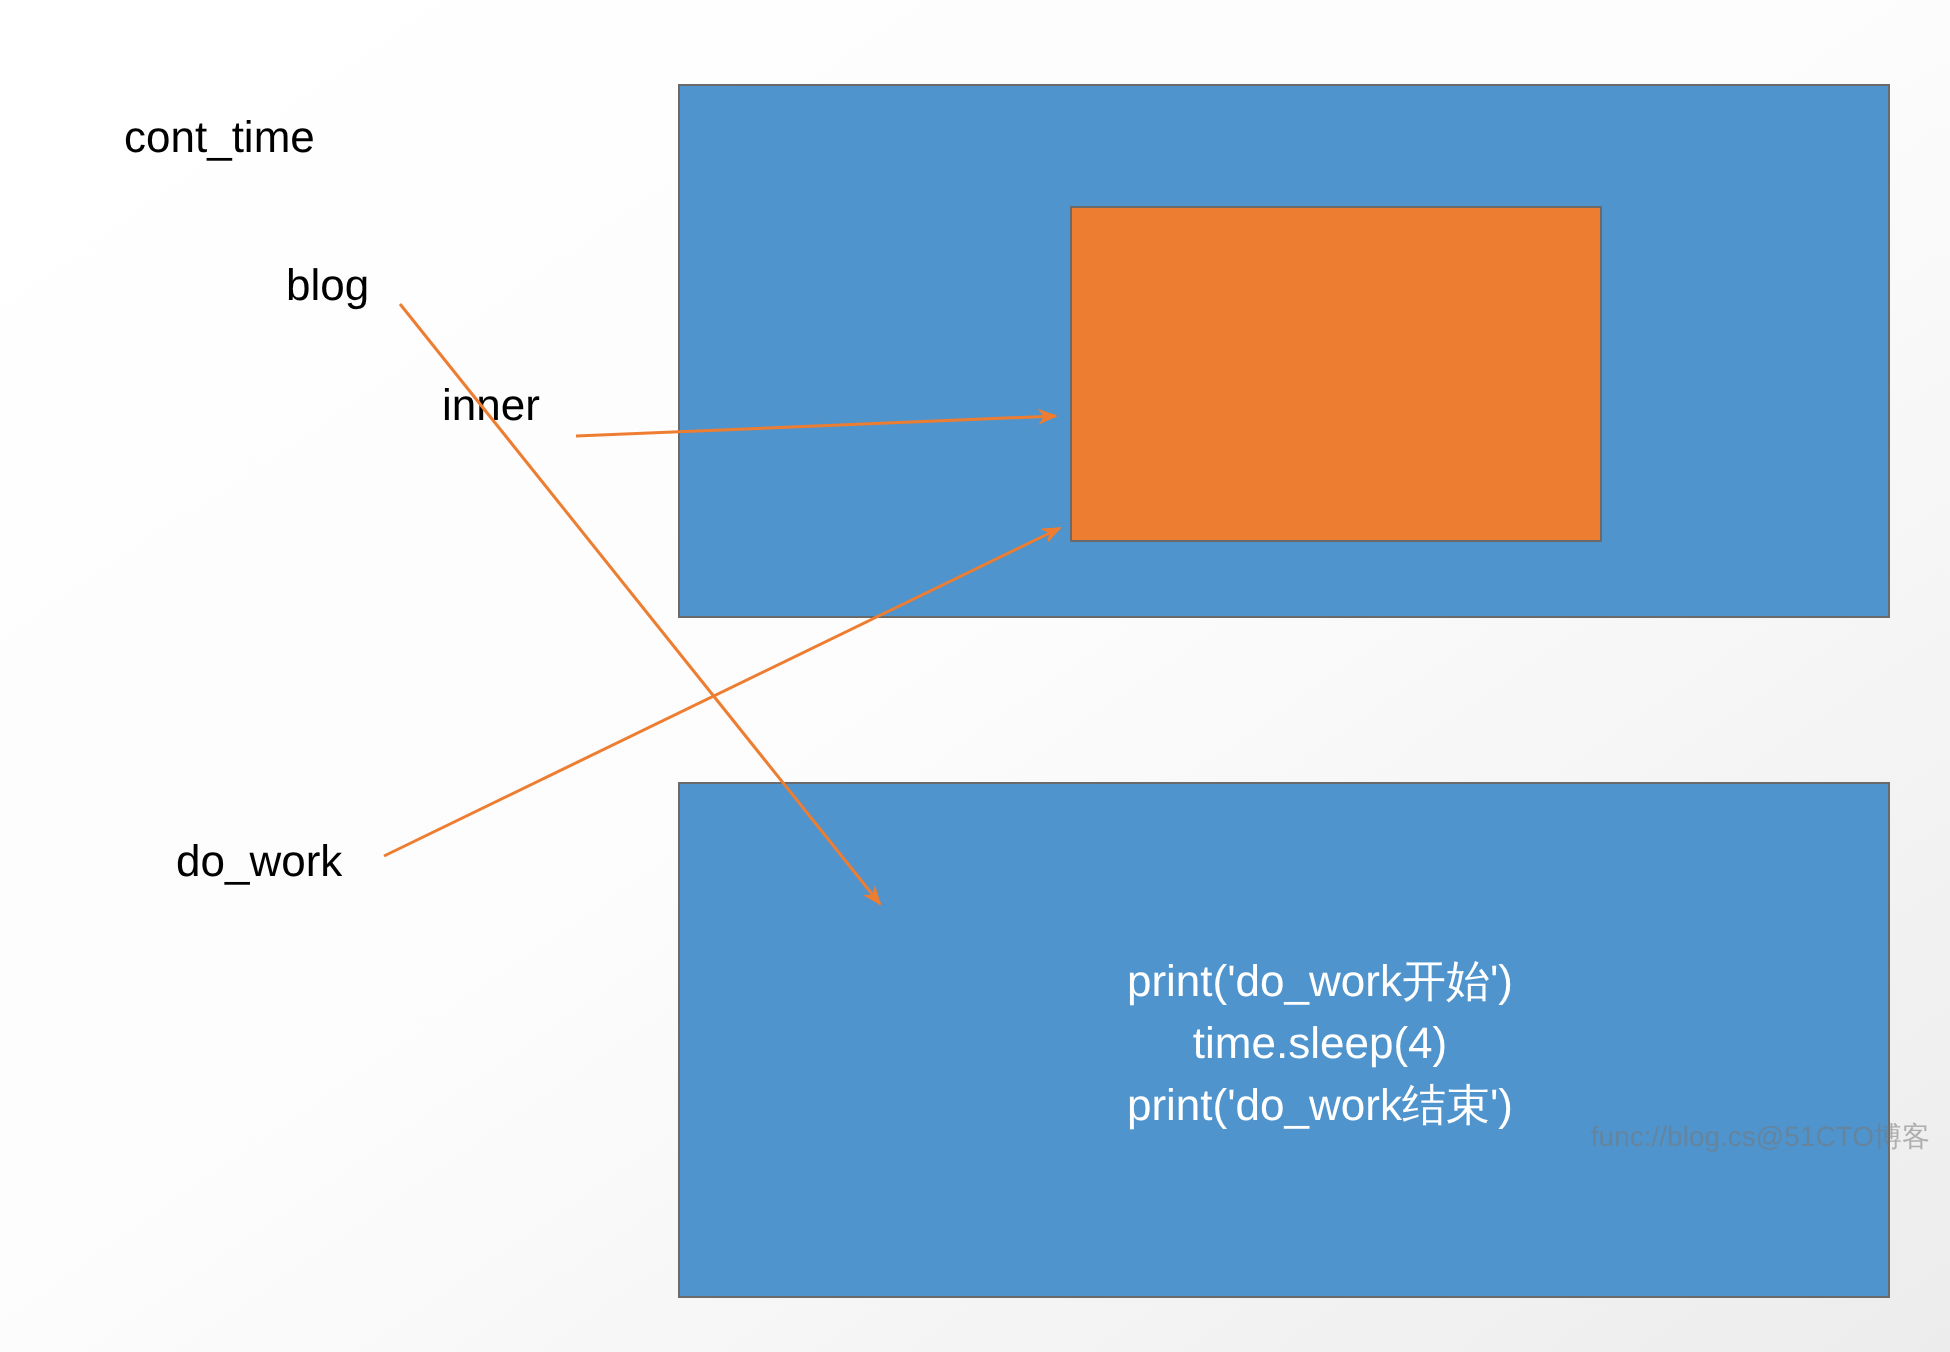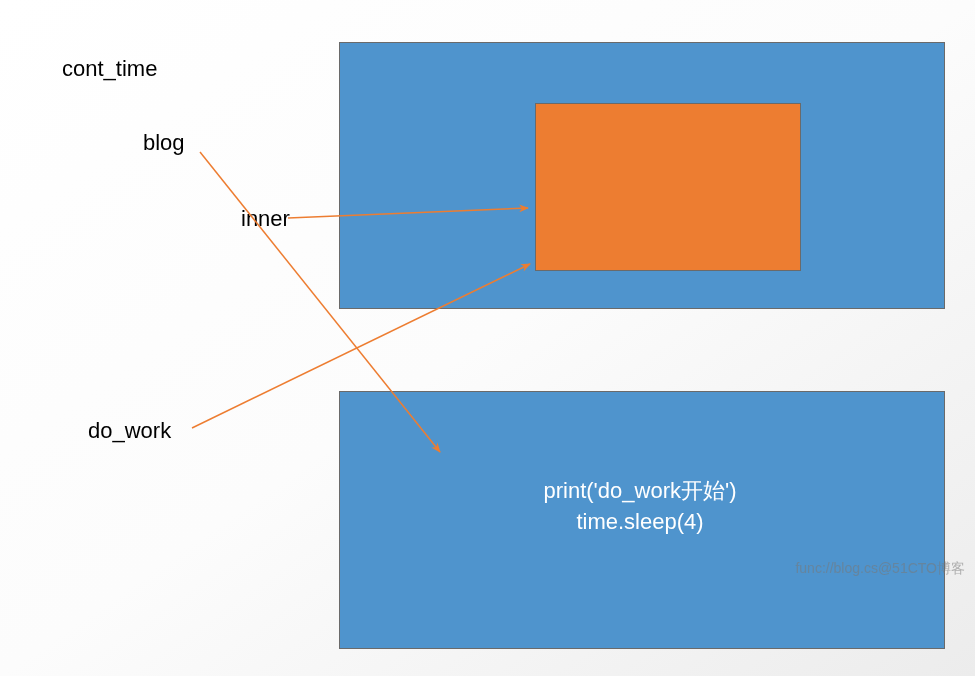--- a/index.html
+++ b/index.html
@@ -66,27 +66,28 @@
   <div class="blue-box" style="left:339px; top:42px; width:604px; height:265px;"></div>
 
   <div class="orange-box" style="left:535px; top:103px; width:264px; height:166px;"></div>
 
   <div class="blue-box" style="left:339px; top:391px; width:604px; height:256px;"></div>
 
   <div class="label" style="left:62px; top:56px;">cont_time</div>
 
   <div class="label" style="left:143px; top:130px;">blog</div>
 
-  <div class="label" style="left:221px; top:206px;margin-left:20px;">inner</div>
+  <div class="label" style="left:221px; top:190px;">inner</div>
 
   <div class="label" style="left:88px; top:418px;">do_work</div>
 
-  <div class="code-text" style="left:520px; top:476px; width:240px;">
+  <div class="code-text" style="left:540px; top:476px; width:240px;">
     <div>print('do_work开始')</div>
     <div>time.sleep(4)</div>
+    <div>print('do_work结束')</div>
   </div>
 
   <svg class="arrow-svg" viewBox="0 0 975 676">
     <defs>
       <marker id="arrhead" markerWidth="10" markerHeight="8" refX="9" refY="4" orient="auto" markerUnits="userSpaceOnUse">
         <path d="M0,0 L10,4 L0,8 L3,4 Z" fill="#ed7d31"></path>
       </marker>
     </defs>
 
     <line x1="288" y1="218" x2="528" y2="208" stroke="#ed7d31" stroke-width="1.5" marker-end="url(#arrhead)"></line>

